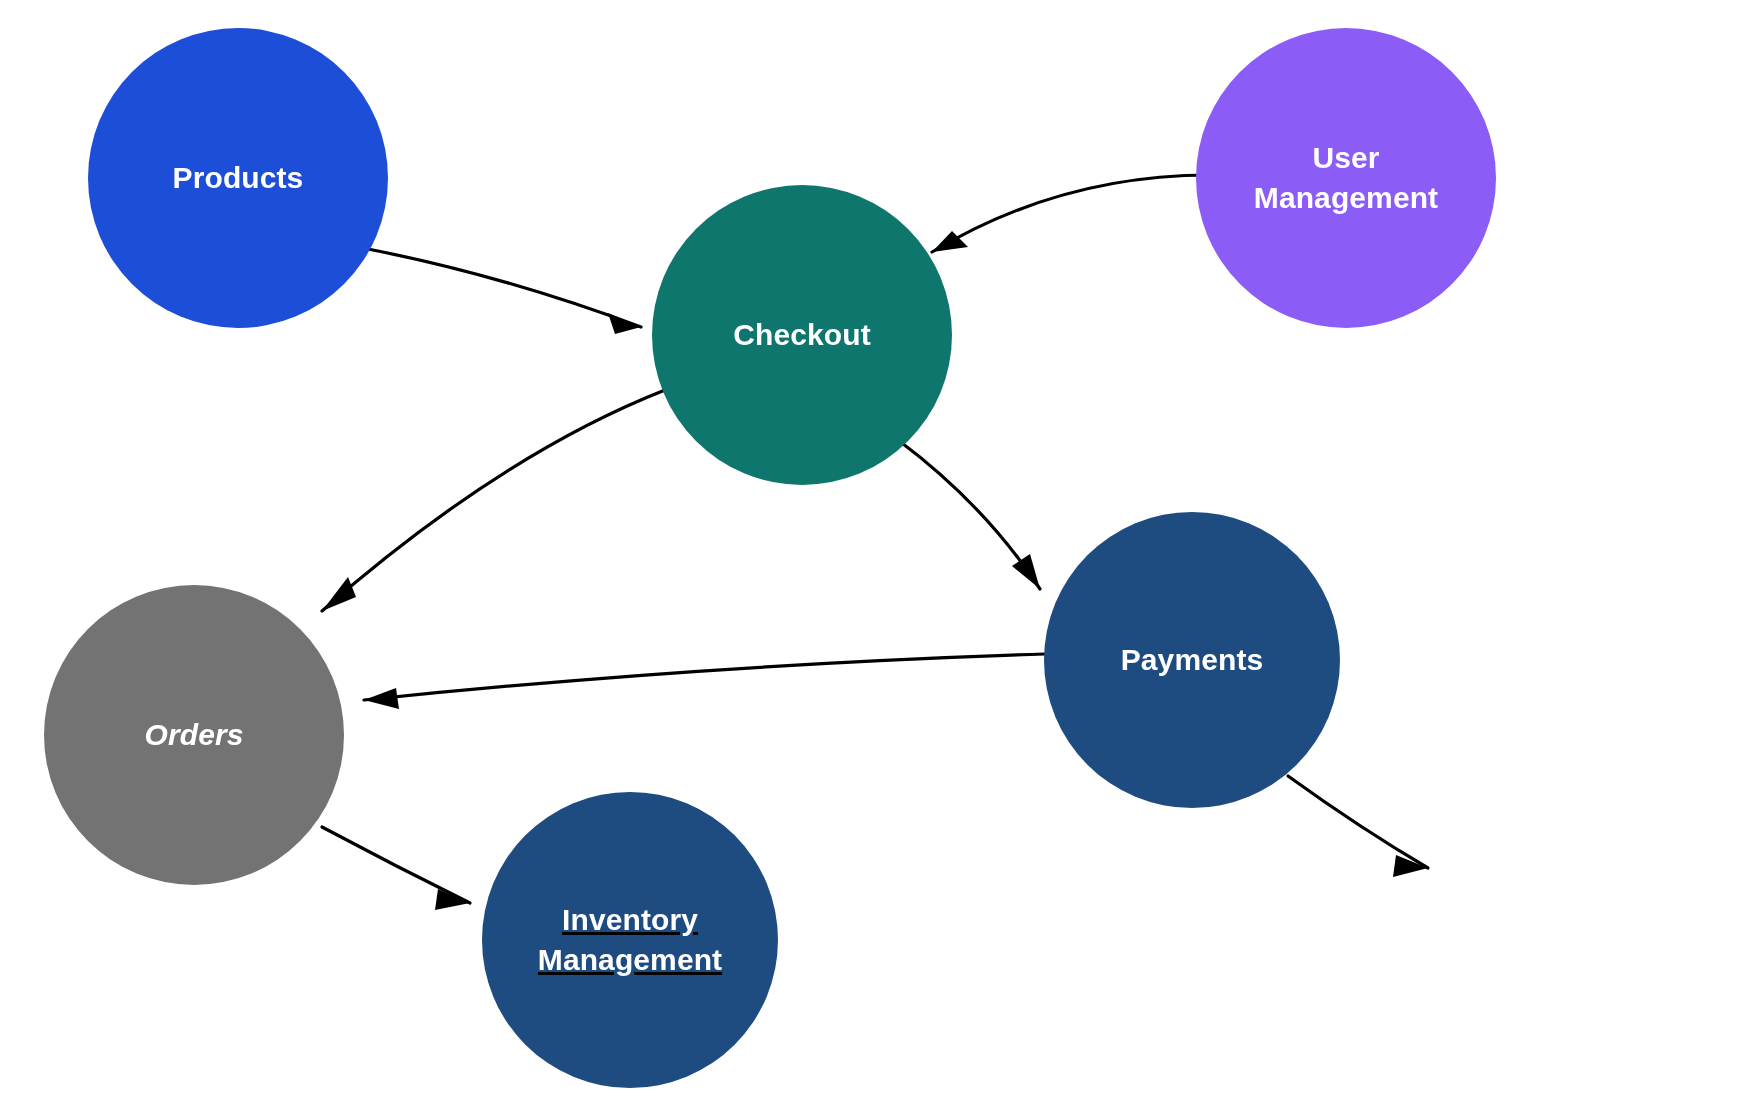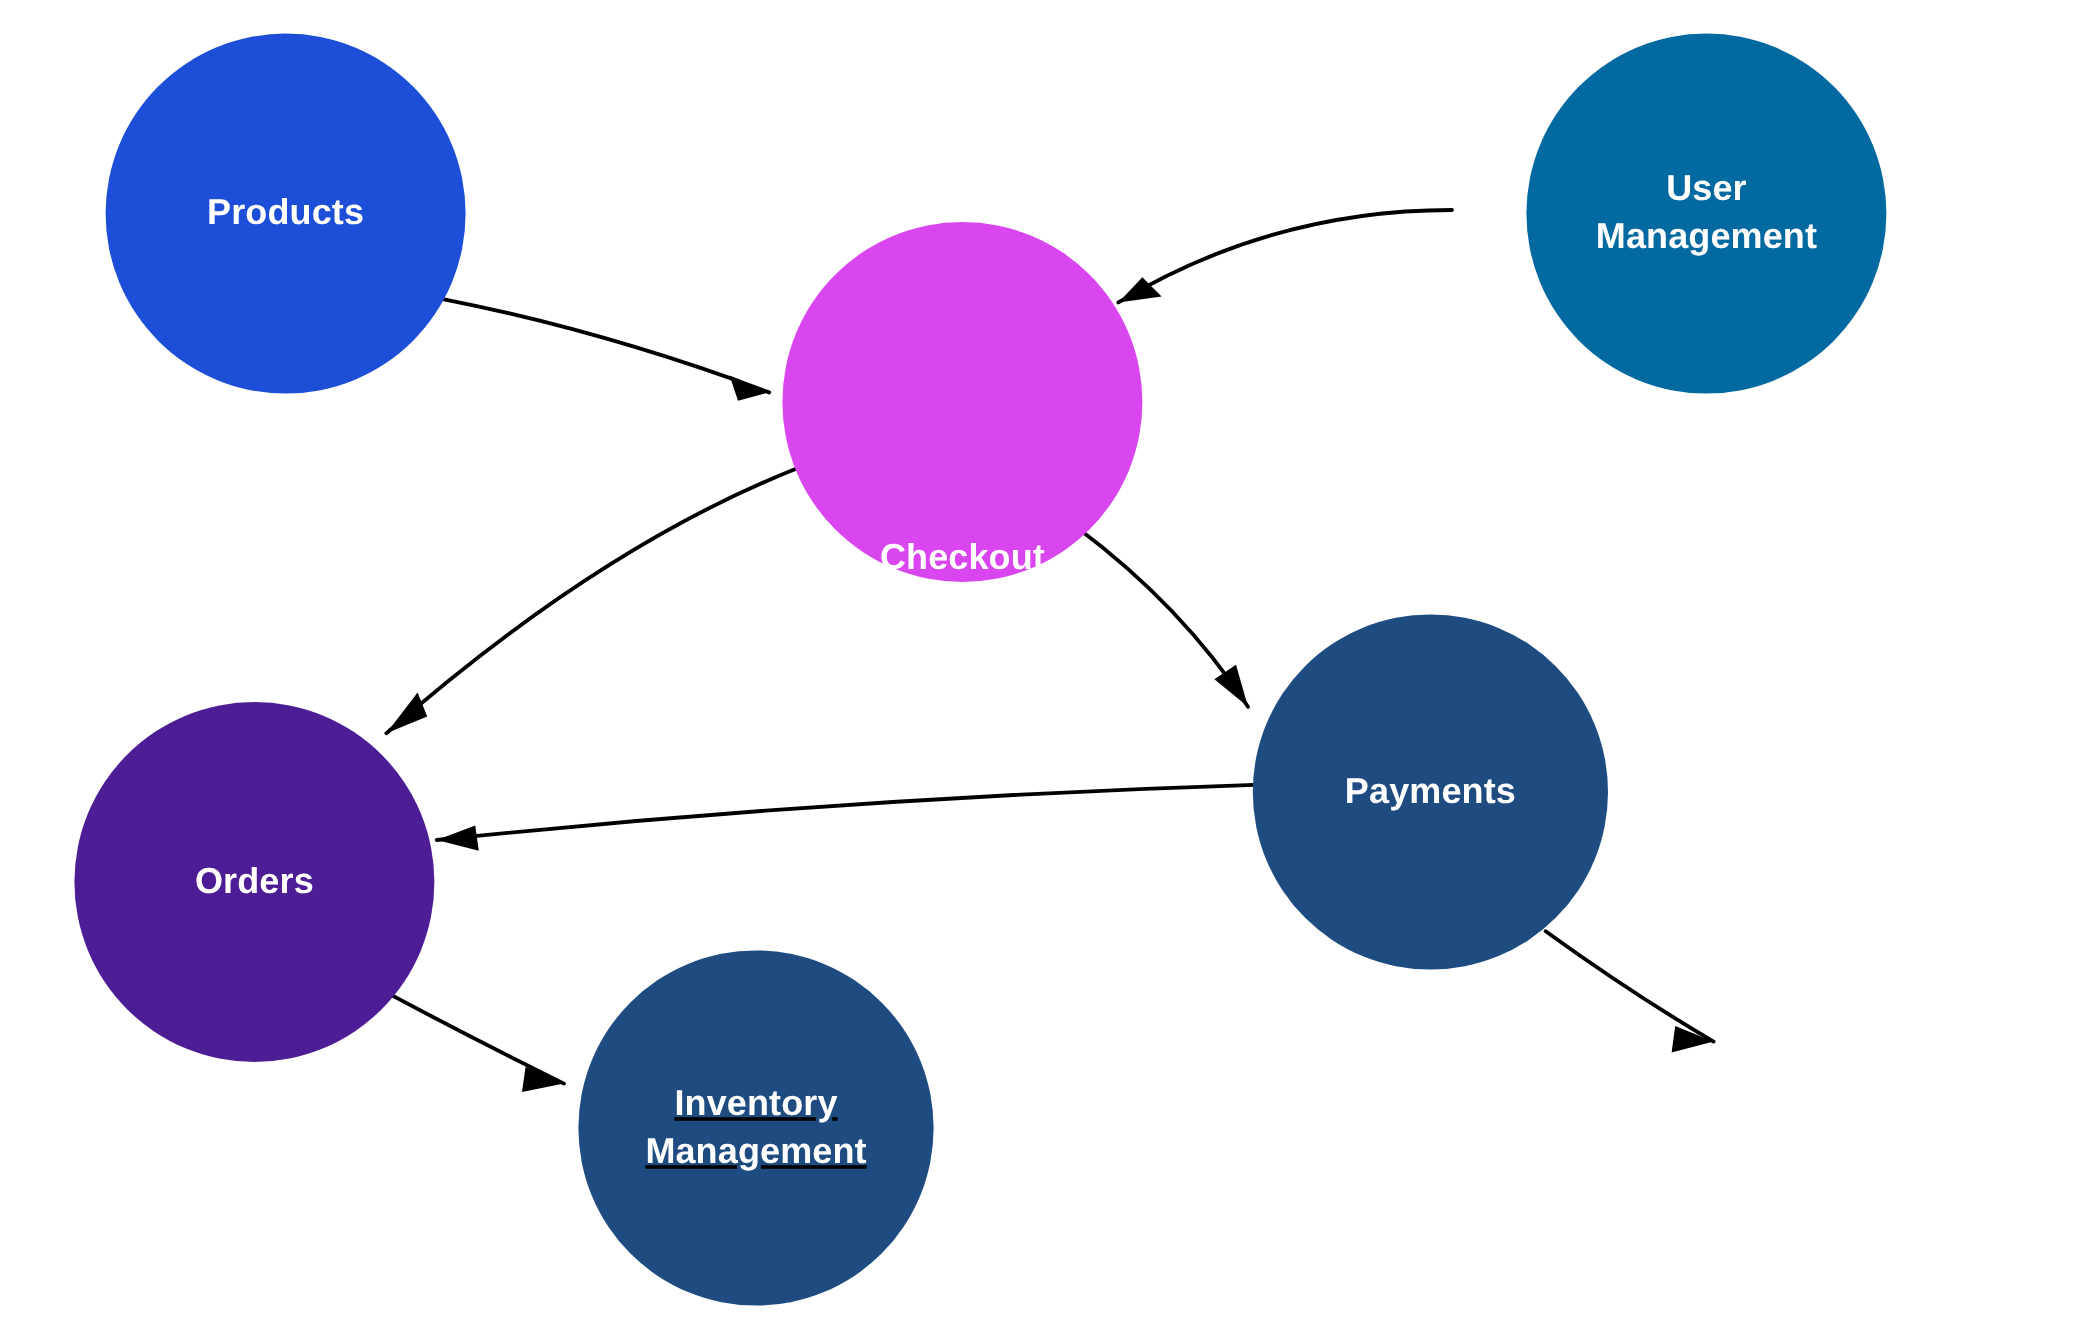--- a/index.html
+++ b/index.html
@@ -91,28 +91,28 @@
     </g>
     <g>
       <path class="edge-path" d="M 1288 776 Q 1360 828 1428 868" style="stroke: rgb(0, 0, 0);"></path>
       <path class="edge-head" d="M 1428 868 L 1396 855 L 1393 877 Z" style="fill: rgb(0, 0, 0);"></path>
     </g>
   </svg>
 
   <div class="node" id="node-products" style="left: 88px; top: 28px; width: 300px; height: 300px; background: #1d4ed8;">
     <span class="node-label">Products</span>
   </div>
-  <div class="node" id="node-user-management" style="left: 1272px; top: 28px; width: 300px; height: 300px; background: #0369a1;">
+  <div class="node" id="node-user-management" style="left: 1196px; top: 28px; width: 300px; height: 300px; background: #8b5cf6;">
     <span class="node-label">User
 Management</span>
   </div>
-  <div class="node" id="node-checkout" style="left: 652px; top: 185px; width: 300px; height: 300px; background: #d946ef; align-items: flex-end;">
+  <div class="node" id="node-checkout" style="left: 652px; top: 185px; width: 300px; height: 300px; background: #0f766e;">
     <span class="node-label">Checkout</span>
   </div>
-  <div class="node" id="node-orders" style="left: 62px; top: 585px; width: 300px; height: 300px; background: #4c1d95;">
+  <div class="node" id="node-orders" style="left: 44px; top: 585px; width: 300px; height: 300px; background: #737373; font-style: italic;">
     <span class="node-label">Orders</span>
   </div>
   <div class="node" id="node-payments" style="left: 1044px; top: 512px; width: 296px; height: 296px; background: rgb(30, 76, 128);">
     <span class="node-label">Payments</span>
   </div>
   <div class="node" id="node-inventory-management" style="left: 482px; top: 792px; width: 296px; height: 296px; background: rgb(30, 76, 128); text-decoration: underline;">
     <span class="node-label">Inventory
 Management</span>
   </div>
 

